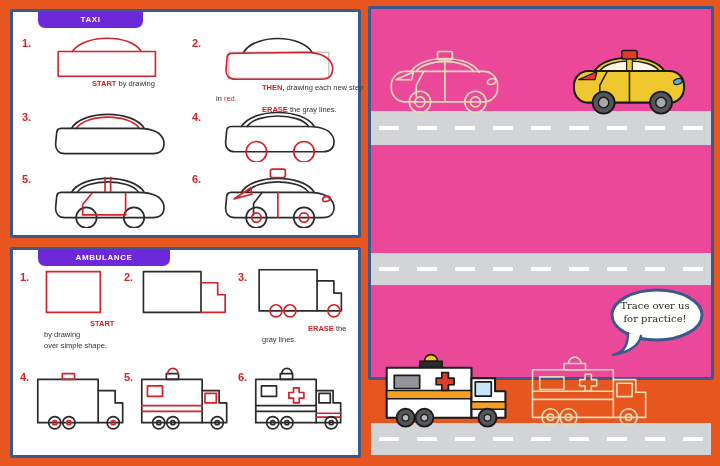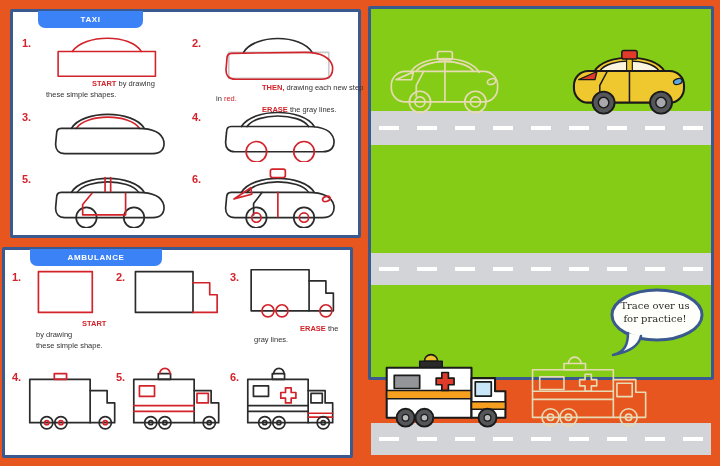--- a/index.html
+++ b/index.html
@@ -6,25 +6,25 @@
   body{
     width:720px;height:466px;position:relative;overflow:hidden;
     background:#E7561F;
     font-family:"Liberation Sans",sans-serif;
   }
   .panel{
     position:absolute;background:#FFFFFF;
     border:3px solid #39598F;border-radius:2px;box-sizing:border-box;
   }
   .panel-taxi{left:10px;top:9px;width:351px;height:229px;}
-  .panel-amb{left:2px;top:247px;width:351px;height:211px;}
-  .panel-right{left:368px;top:6px;width:346px;height:374px;background:#84cc16;}
+  .panel-amb{left:10px;top:247px;width:351px;height:211px;}
+  .panel-right{left:368px;top:6px;width:346px;height:374px;background:#ec4899;}
   .tab{
     position:absolute;top:-1px;left:25px;height:17px;line-height:17px;
-    background:#3b82f6;color:#fff;font-size:8px;font-weight:bold;
+    background:#6d28d9;color:#fff;font-size:8px;font-weight:bold;
     letter-spacing:.6px;text-align:center;border-radius:0 0 7px 7px;
   }
   .tab-taxi{width:105px;}
   .tab-amb{width:132px;}
   .steps-taxi{display:grid;grid-template-columns:170px 173px;grid-template-rows:74px 62px 66px;padding:20px 0 0 8px;}
   .steps-amb{display:grid;grid-template-columns:104px 114px 120px;grid-template-rows:100px 88px;padding:16px 0 0 6px;}
   .step{position:relative;padding-left:15px;}
   .num{position:absolute;left:1px;top:5px;color:#D2232A;font-weight:bold;font-size:11px;}
   svg.draw{display:block;}
   svg.draw *{fill:none;stroke-width:1.8;stroke-linecap:round;stroke-linejoin:round;}
@@ -53,21 +53,20 @@
   <div class="steps-taxi">
 
     <div class="step">
       <span class="num">1.</span>
       <svg class="draw" width="138" height="46" viewBox="0 0 150 52">
         <path class="r" d="M 38,22 C 52,2 104,2 116,22"></path>
         <rect class="r" x="22" y="22" width="110" height="28"></rect>
       </svg>
       <div class="cap">
           <div><span class="red b">START</span><span> by drawing</span></div>
-          <div><span>these simple shapes.</span></div>
         </div>
     </div>
 
     <div class="step">
       <span class="num">2.</span>
       <svg class="draw" width="140" height="50" viewBox="0 0 150 54">
         <rect class="g" x="24" y="22" width="108" height="28"></rect>
         <path class="k" d="M 40,22 C 52,2 102,2 114,22"></path>
         <path class="r" d="M 27,23 L 107,22 C 124,22 134,28 136,37 C 137,45 134,51 124,51 L 31,51 C 24,51 21,47 21,41 L 22,29 C 22,25 24,23 27,23 Z"></path>
       </svg>
@@ -138,21 +137,21 @@
   <div class="tab tab-amb">AMBULANCE</div>
   <div class="steps-amb">
 
     <div class="step">
       <span class="num">1.</span>
       <svg class="draw" width="88" height="52" viewBox="0 0 92 56">
         <rect class="r" x="12" y="6" width="58" height="44"></rect>
       </svg>
       <div class="cap">
           <div><span class="red b">START</span><span> by drawing</span></div>
-          <div><span>these simple shape.</span></div>
+          <div><span>over simple shape.</span></div>
         </div>
     </div>
 
     <div class="step">
       <span class="num">2.</span>
       <svg class="draw" width="100" height="52" viewBox="0 0 104 56">
         <rect class="k" x="4" y="6" width="62" height="44"></rect>
         <path class="r" d="M 66,18 L 84,18 L 84,31 L 92,31 L 92,50 L 66,50"></path>
       </svg>
     </div>

